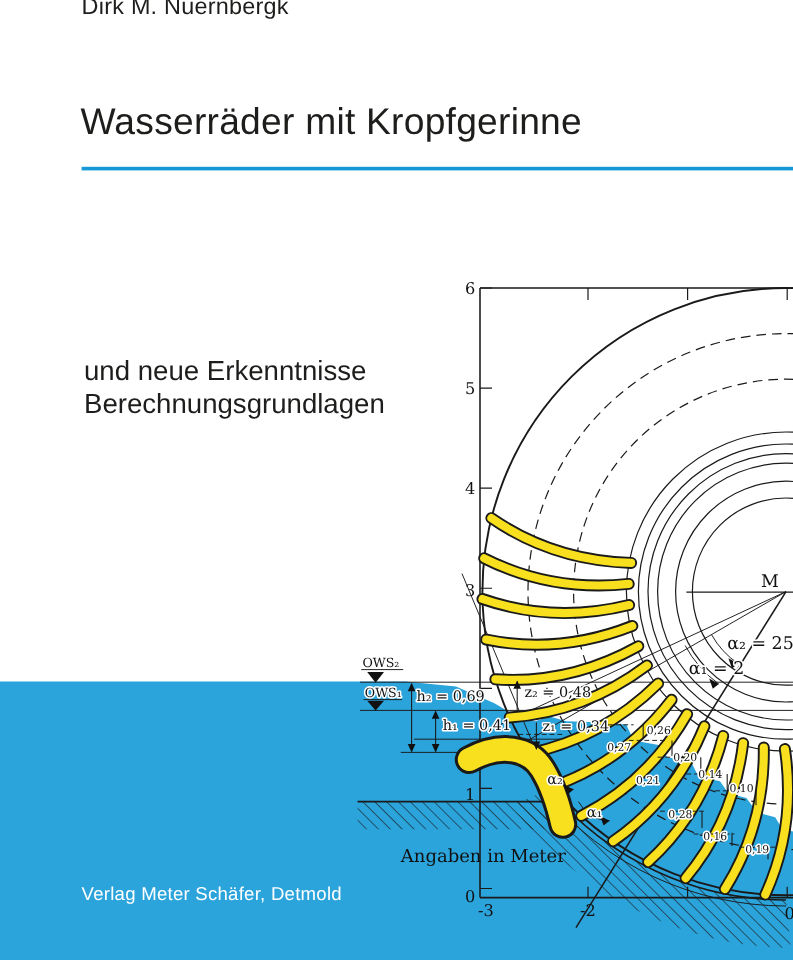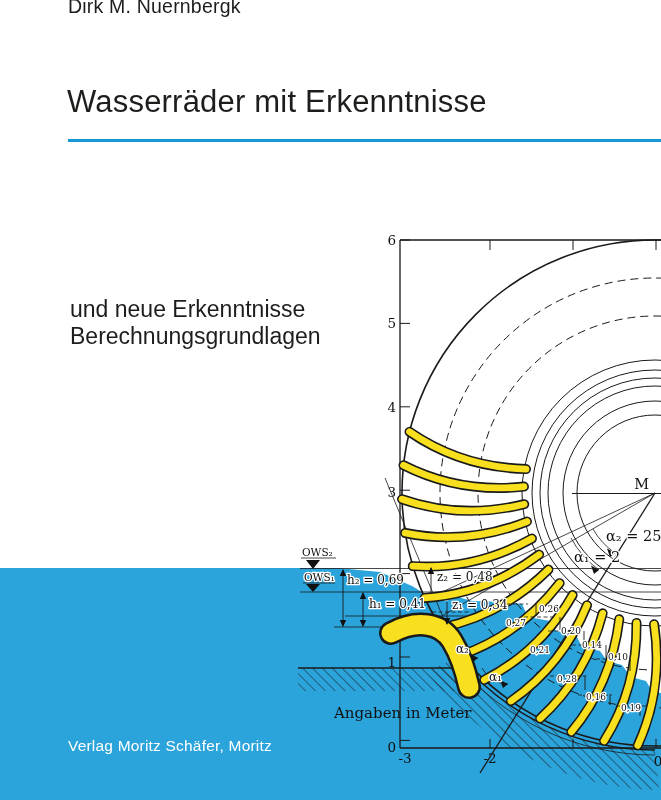--- a/index.html
+++ b/index.html
@@ -152,19 +152,19 @@
     <text class="sm halo" x="567" y="682" text-anchor="middle">0,28</text>
     <text class="sm halo" x="596" y="700" text-anchor="middle">0,16</text>
     <text class="sm halo" x="631" y="711" text-anchor="middle">0,19</text>
   </g>
 
   <text class="note" x="334" y="718">Angaben in Meter</text>
   <text class="al" x="649" y="489" text-anchor="end">M</text>
 </svg>
 
 <div class="author">Dirk M. Nuernbergk</div>
-<h1 class="title">Wasserräder mit Erkenntnisse</h1>
+<h1 class="title">Wasserräder mit Kropfgerinne</h1>
 <div class="rule"></div>
 <div class="subtitle">
   <div>und neue Erkenntnisse</div>
   <div>Berechnungsgrundlagen</div>
 </div>
-<div class="publisher">Verlag Moritz Schäfer, Moritz</div>
+<div class="publisher">Verlag Meter Schäfer, Detmold</div>
 
 </body></html>

